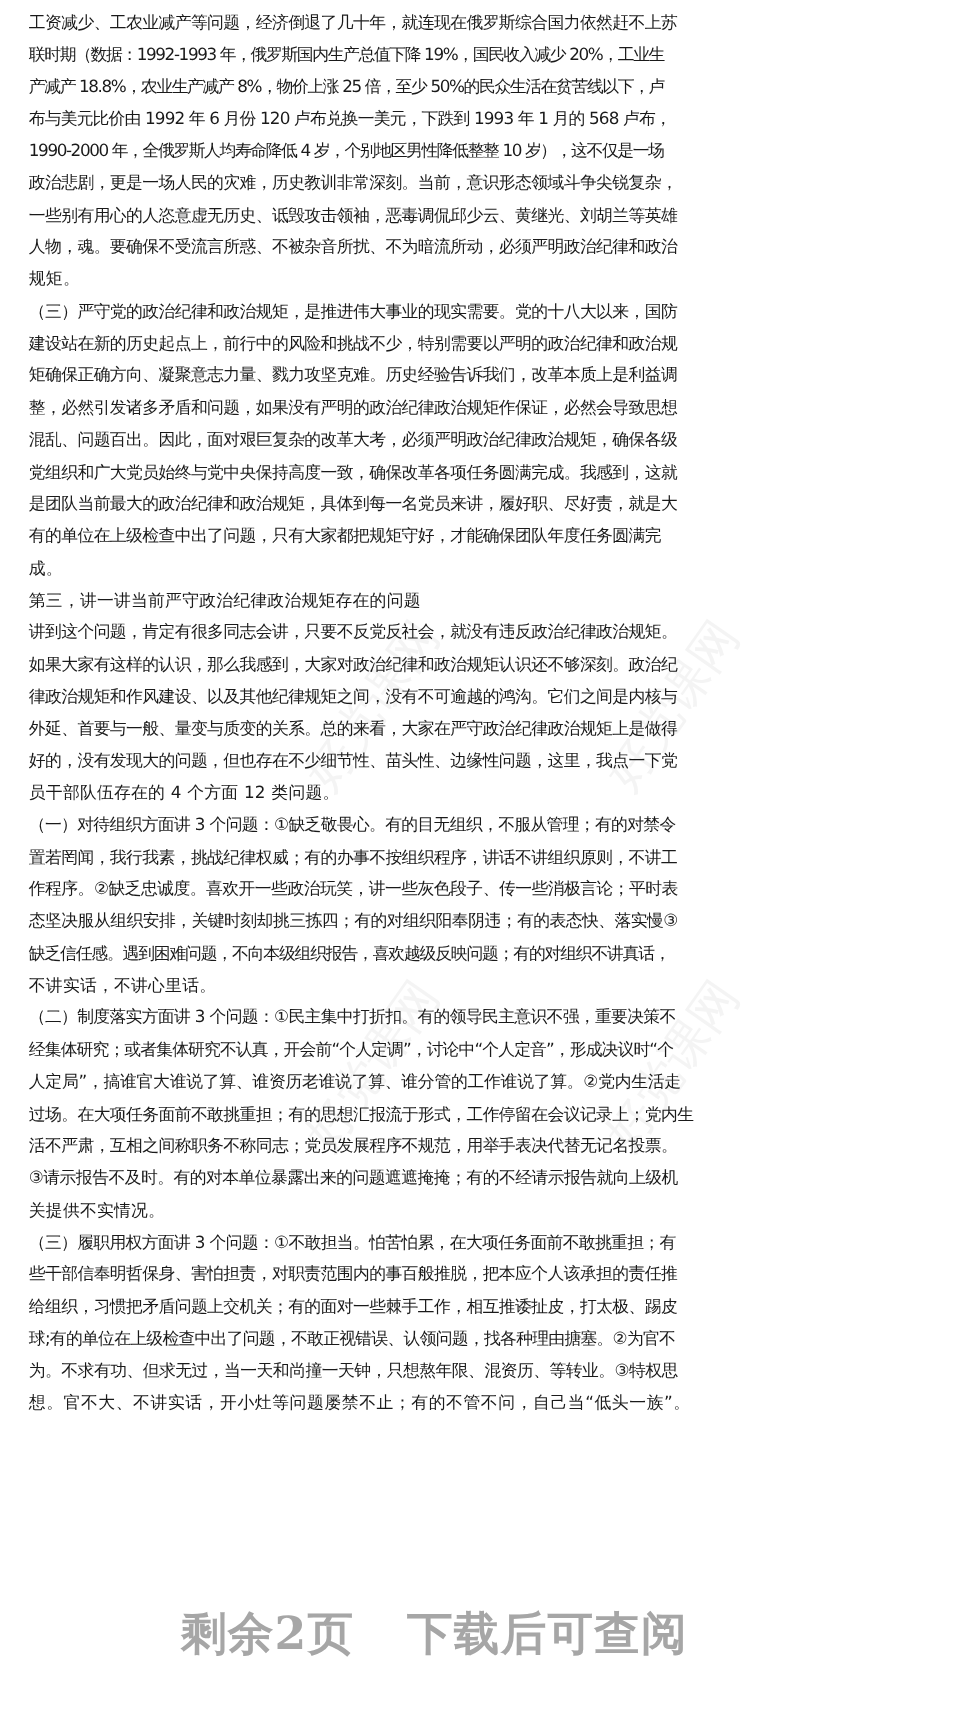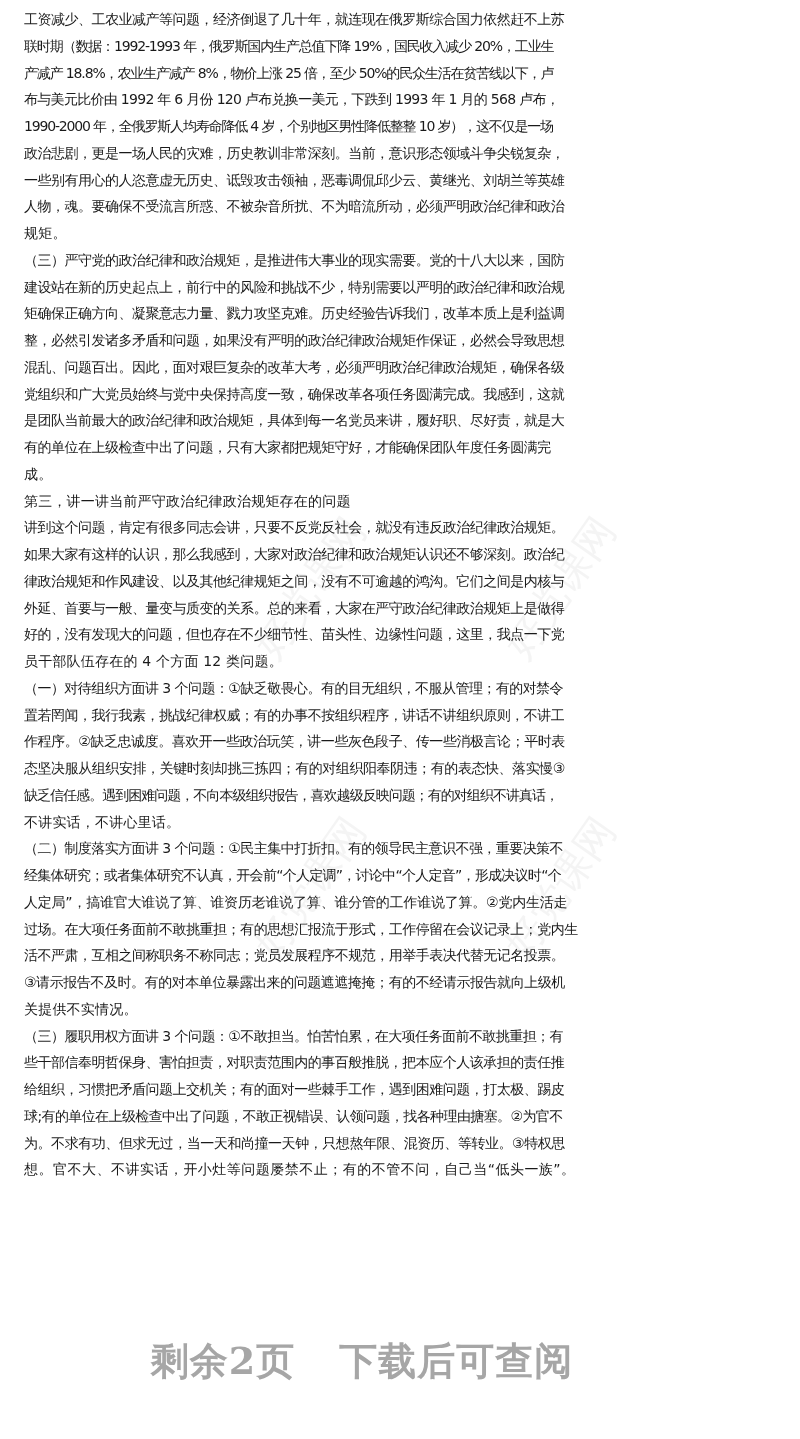--- a/index.html
+++ b/index.html
@@ -93,21 +93,21 @@
       <div class="para" style="position: absolute; left: 0px; top: 808.5px; white-space: nowrap;">不讲实话，不讲心里话。</div>
       <div class="para" style="position: absolute; left: 0px; top: 835.25px; white-space: nowrap; letter-spacing: -0.556098px;">（二）制度落实方面讲 3 个问题：①民主集中打折扣。有的领导民主意识不强，重要决策不</div>
       <div class="para" style="position: absolute; left: 0px; top: 862px; white-space: nowrap; letter-spacing: -0.728571px;">经集体研究；或者集体研究不认真，开会前“个人定调”，讨论中“个人定音”，形成决议时“个</div>
       <div class="para" style="position: absolute; left: 0px; top: 888.75px; white-space: nowrap; letter-spacing: -0.210256px;">人定局”，搞谁官大谁说了算、谁资历老谁说了算、谁分管的工作谁说了算。②党内生活走</div>
       <div class="para" style="position: absolute; left: 0px; top: 915.5px; white-space: nowrap; letter-spacing: -0.492308px;">过场。在大项任务面前不敢挑重担；有的思想汇报流于形式，工作停留在会议记录上；党内生</div>
       <div class="para" style="position: absolute; left: 0px; top: 942.25px; white-space: nowrap; letter-spacing: -0.492308px;">活不严肃，互相之间称职务不称同志；党员发展程序不规范，用举手表决代替无记名投票。</div>
       <div class="para" style="position: absolute; left: 0px; top: 969px; white-space: nowrap; letter-spacing: -0.441026px;">③请示报告不及时。有的对本单位暴露出来的问题遮遮掩掩；有的不经请示报告就向上级机</div>
       <div class="para" style="position: absolute; left: 0px; top: 995.75px; white-space: nowrap;">关提供不实情况。</div>
       <div class="para" style="position: absolute; left: 0px; top: 1022.5px; white-space: nowrap; letter-spacing: -0.556098px;">（三）履职用权方面讲 3 个问题：①不敢担当。怕苦怕累，在大项任务面前不敢挑重担；有</div>
       <div class="para" style="position: absolute; left: 0px; top: 1049.25px; white-space: nowrap; letter-spacing: -0.492308px;">些干部信奉明哲保身、害怕担责，对职责范围内的事百般推脱，把本应个人该承担的责任推</div>
-      <div class="para" style="position: absolute; left: 0px; top: 1076px; white-space: nowrap; letter-spacing: -0.492308px;">给组织，习惯把矛盾问题上交机关；有的面对一些棘手工作，遇到困难问题，打太极、踢皮</div>
+      <div class="para" style="position: absolute; left: 0px; top: 1076px; white-space: nowrap; letter-spacing: -0.492308px;">给组织，习惯把矛盾问题上交机关；有的面对一些棘手工作，相互推诿扯皮，打太极、踢皮</div>
       <div class="para" style="position: absolute; left: 0px; top: 1102.75px; white-space: nowrap; letter-spacing: -0.6px;">球;有的单位在上级检查中出了问题，不敢正视错误、认领问题，找各种理由搪塞。②为官不</div>
       <div class="para" style="position: absolute; left: 0px; top: 1129.5px; white-space: nowrap; letter-spacing: -0.441026px;">为。不求有功、但求无过，当一天和尚撞一天钟，只想熬年限、混资历、等转业。③特权思</div>
       <div class="para" style="position: absolute; left: 0px; top: 1156.25px; white-space: nowrap; letter-spacing: 0.489474px;">想。官不大、不讲实话，开小灶等问题屡禁不止；有的不管不问，自己当“低头一族”。</div>
     </div>
 </div>
 
 <div class="more-banner">
   <span>剩余2页</span><span class="gap"></span><span>下载后可查阅</span>
 </div>
 

